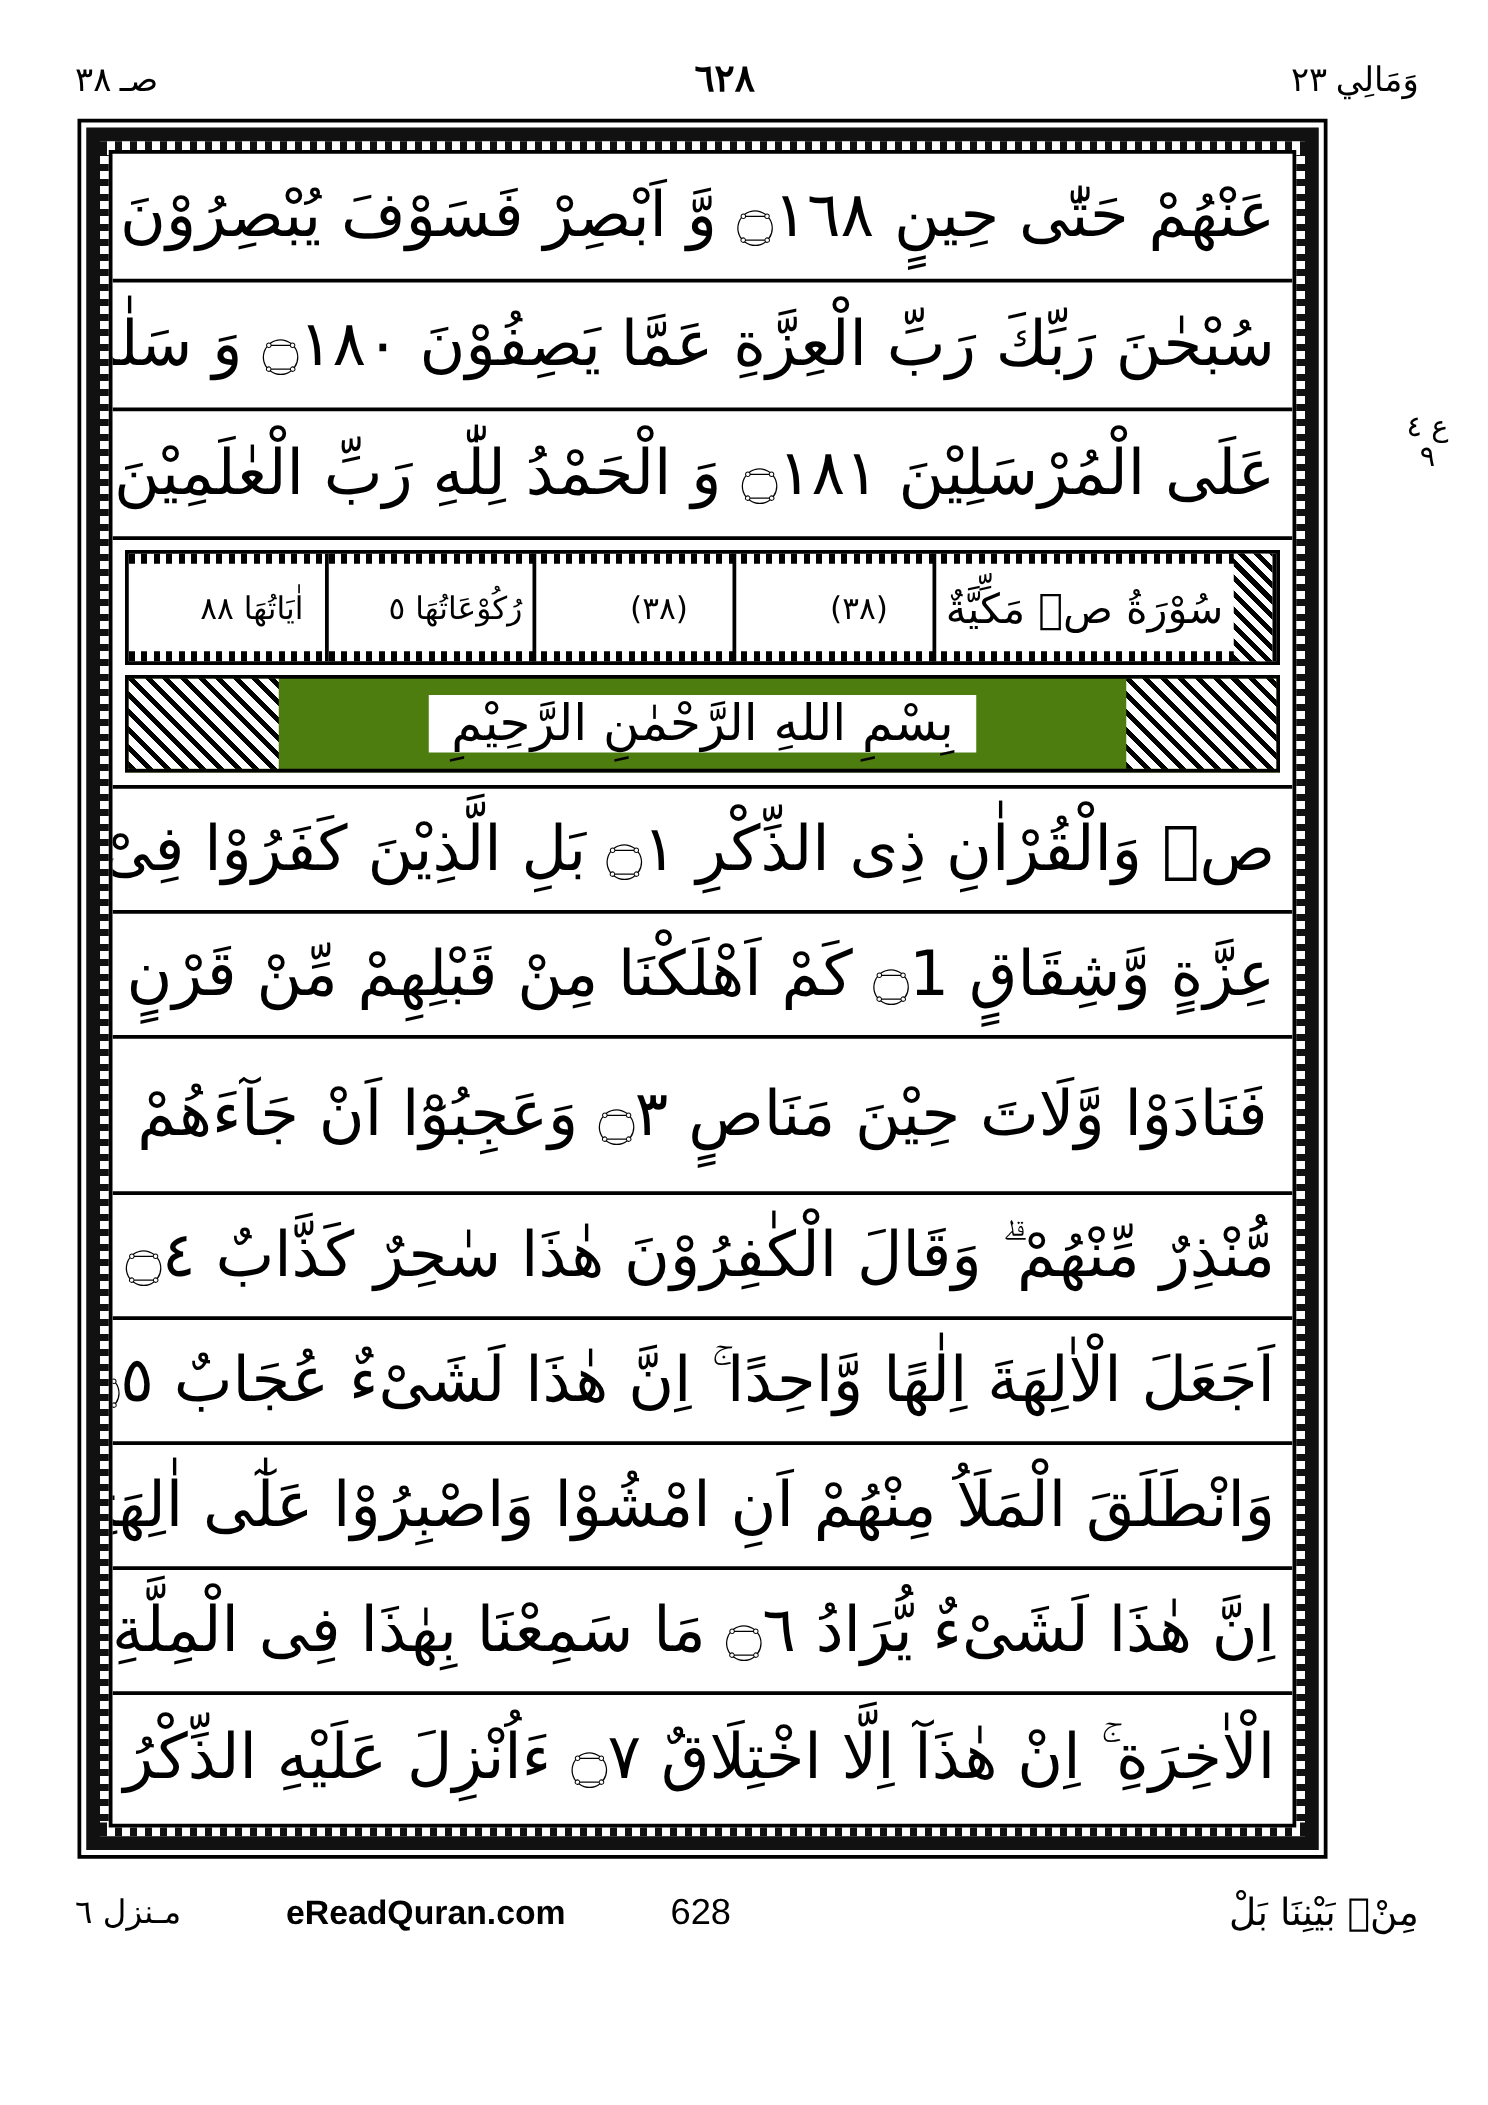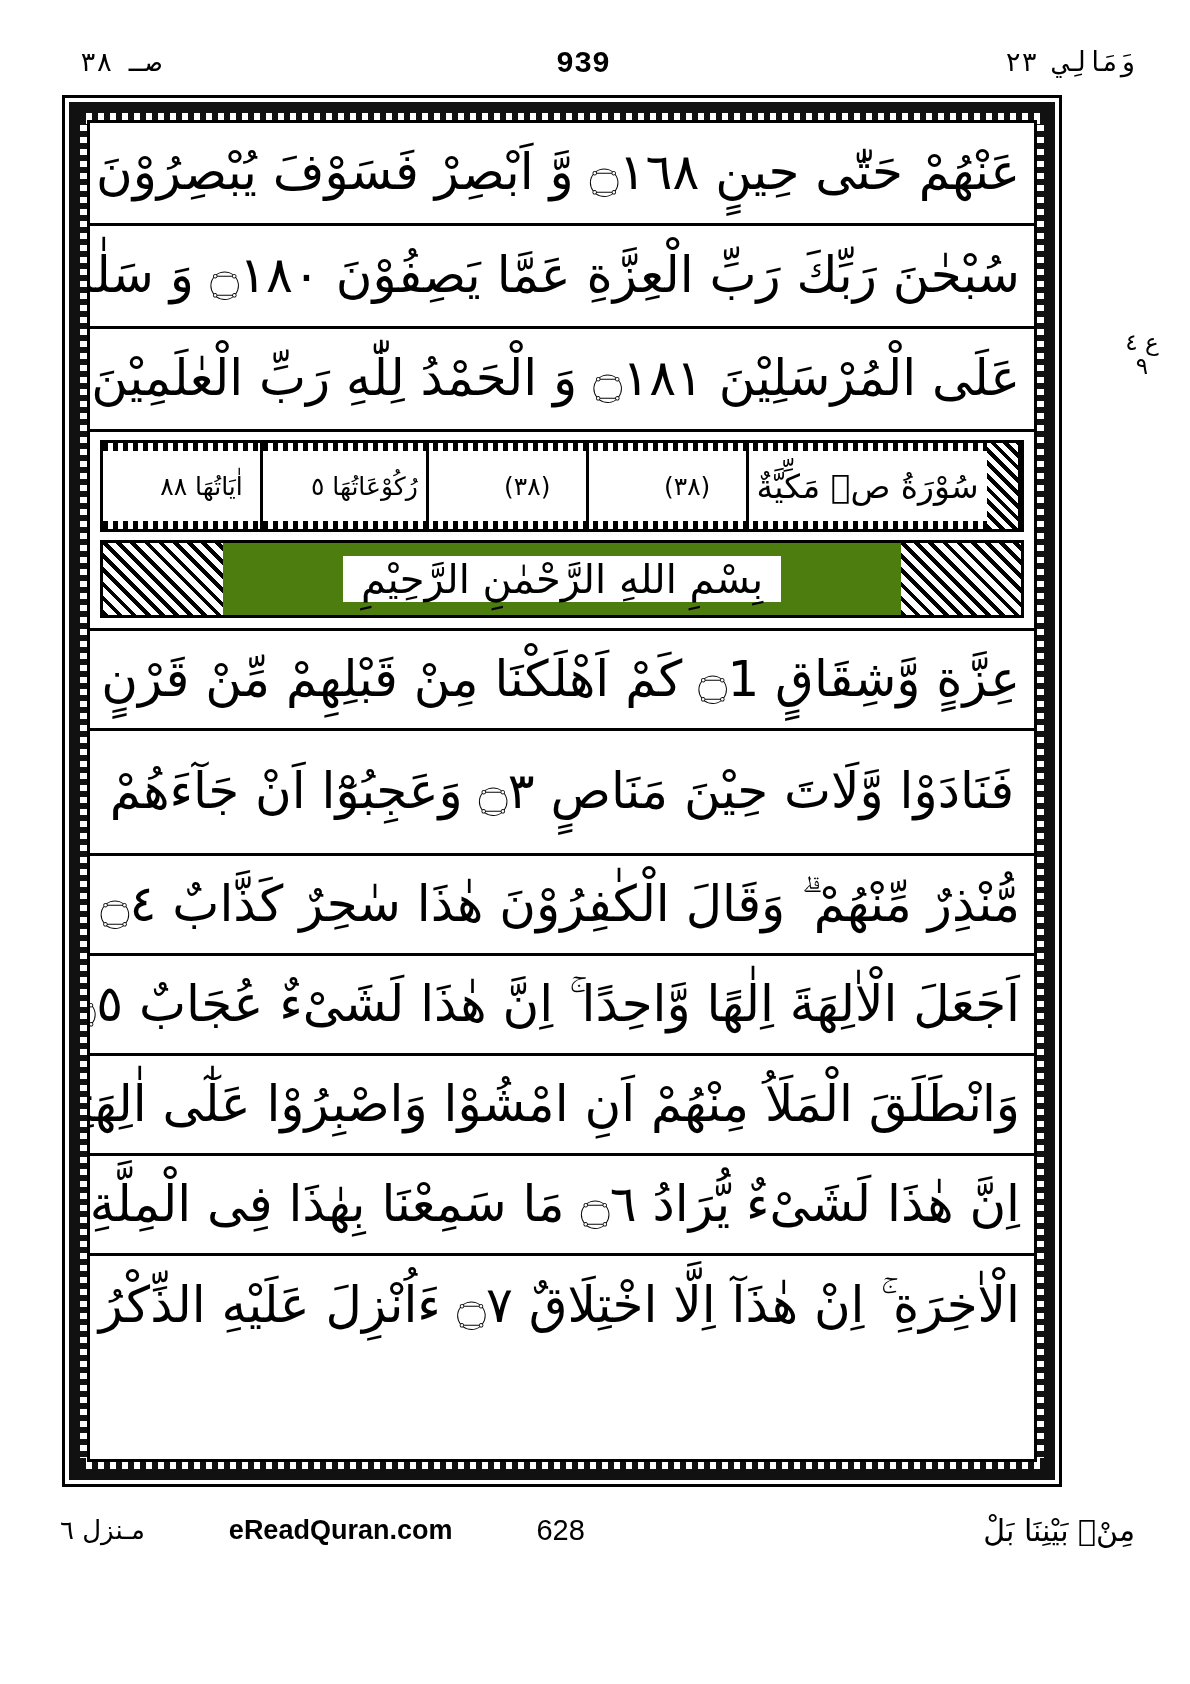--- a/index.html
+++ b/index.html
@@ -27,26 +27,25 @@
     top: 40px;
     left: 60px;
     right: 55px;
     height: 48px;
     display: flex;
     align-items: center;
     justify-content: space-between;
     direction: rtl;
   }
   .header-item {
-    font-family: Liberation Mono, monospace;
+    font-family: Liberation Serif, serif;
     font-size: 28px;
     color: #000;
     white-space: nowrap;
     line-height: 1;
-    margin-left: 20px;
   }
   .header-left { font-size: 27px; letter-spacing: 1px; }
   .header-center { font-size: 30px; font-weight: 600; }
   .header-right { font-size: 27px; }
 
   
   .frame {
     position: absolute;
     top: 95px;
     left: 62px;
@@ -231,21 +230,21 @@
     direction: ltr;
   }
 </style>
 </head>
 <body>
 
 <div class="page">
 
   <div class="header">
     <div class="header-item header-right">وَمَالِي ٢٣</div>
-    <div class="header-item header-center">939</div>
+    <div class="header-item header-center">٦٢٨</div>
     <div class="header-item header-left">صـ ٣٨</div>
   </div>
 
   <div class="frame">
     <div class="frame-inner">
 
       <div class="lines">
 
         <div class="line" style="height:103px">
           <div class="arabic">عَنْهُمْ حَتّٰى حِينٍ ۝١٦٨ وَّ اَبْصِرْ فَسَوْفَ يُبْصِرُوْنَ ۝١٦٩</div>
@@ -267,20 +266,23 @@
             <div class="surah-cell side">اٰيَاتُهَا ٨٨</div>
           </div>
           <div class="basmala-bar">
             <div class="orn-r"></div>
             <div class="orn-l"></div>
             <div class="basmala-text">بِسْمِ اللهِ الرَّحْمٰنِ الرَّحِيْمِ</div>
           </div>
         </div>
 
         <div class="line" style="height:100px">
+          <div class="arabic">صۤ وَالْقُرْاٰنِ ذِى الذِّكْرِ ۝١ بَلِ الَّذِيْنَ كَفَرُوْا فِىْ</div>
+        </div>
+        <div class="line" style="height:100px">
           <div class="arabic">عِزَّةٍ وَّشِقَاقٍ ۝1 كَمْ اَهْلَكْنَا مِنْ قَبْلِهِمْ مِّنْ قَرْنٍ</div>
         </div>
         <div class="line" style="height:125px">
           <div class="arabic">فَنَادَوْا وَّلَاتَ حِيْنَ مَنَاصٍ ۝٣ وَعَجِبُوْٓا اَنْ جَآءَهُمْ</div>
         </div>
         <div class="line" style="height:100px">
           <div class="arabic">مُّنْذِرٌ مِّنْهُمْ ۗ وَقَالَ الْكٰفِرُوْنَ هٰذَا سٰحِرٌ كَذَّابٌ ۝٤</div>
         </div>
         <div class="line" style="height:100px">
           <div class="arabic">اَجَعَلَ الْاٰلِهَةَ اِلٰهًا وَّاحِدًا ۚ اِنَّ هٰذَا لَشَىْءٌ عُجَابٌ ۝٥</div>

